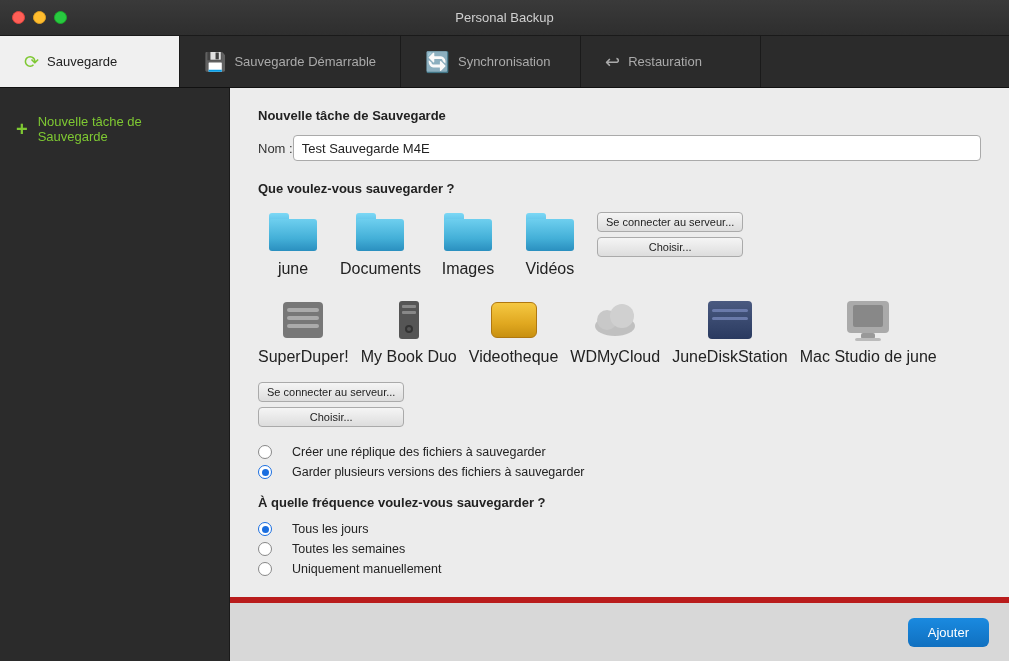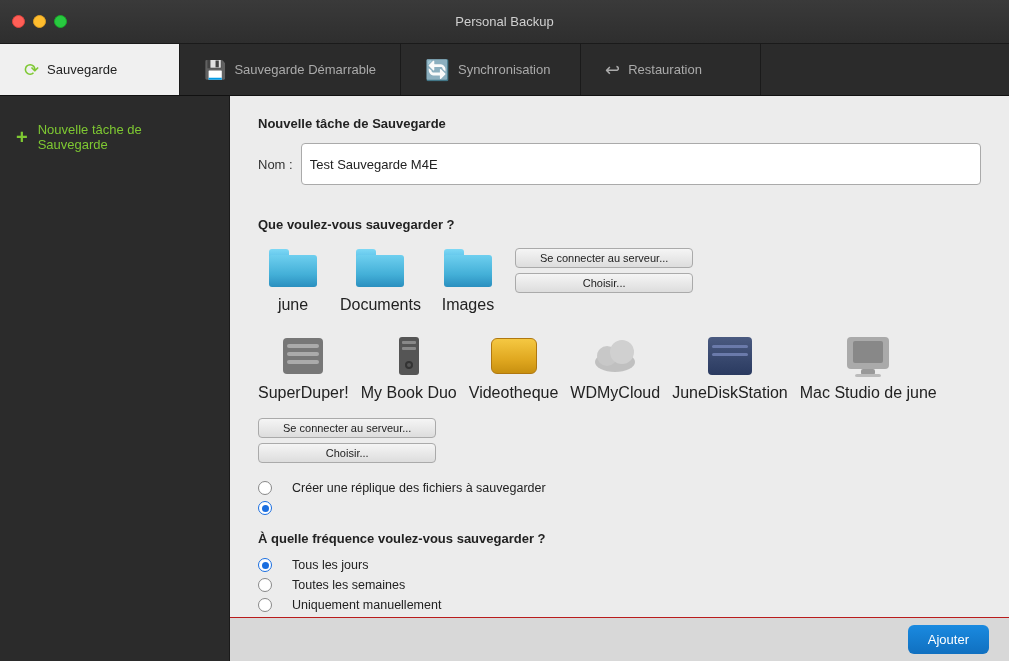--- a/index.html
+++ b/index.html
@@ -9,21 +9,21 @@
       width: 1009px;
       height: 661px;
       overflow: hidden;
       display: flex;
       flex-direction: column;
     }
 
     
     .title-bar {
       background: linear-gradient(180deg, #3a3a3a 0%, #2e2e2e 100%);
-      height: 44px;
+      height: 36px;
       display: flex;
       align-items: center;
       justify-content: center;
       position: relative;
       border-bottom: 1px solid #1a1a1a;
     }
     .traffic-lights {
       position: absolute;
       left: 12px;
       display: flex;
@@ -114,31 +114,30 @@
       font-size: 13px;
       font-weight: 700;
       color: #222;
       margin-bottom: 12px;
     }
 
     
     .name-row {
       display: flex;
       align-items: center;
-      gap: 8px;
-      margin-bottom: 32px;
+      margin-bottom: 20px;
     }
     .name-label {
       font-size: 13px;
       color: #333;
       white-space: nowrap;
     }
     .name-input {
       flex: 1;
-      height: 42px;
+      height: 26px;
       border: 1px solid #aaa;
       border-radius: 4px;
       background: #fff;
       padding: 0 8px;
       font-size: 13px;
       color: #222;
       outline: none;
     }
 
     
@@ -203,21 +202,21 @@
     .action-buttons {
       display: flex;
       flex-direction: column;
       gap: 5px;
       margin-top: 4px;
     }
     .action-btn {
       background: linear-gradient(180deg, #f5f5f5 0%, #ddd 100%);
       border: 1px solid #aaa;
       border-radius: 4px;
-      padding: 3px 24px;
+      padding: 3px 8px;
       font-size: 11px;
       color: #222;
       cursor: pointer;
       white-space: nowrap;
     }
 
     .hd-icon {
       width: 46px;
       height: 36px;
       background: linear-gradient(180deg, #f5c842 0%, #e0a820 60%, #c89010 100%);
@@ -285,26 +284,26 @@
       background: #1a6ee0;
     }
     .radio-label {
       font-size: 12.5px;
       color: #222;
     }
 
     
     .bottom-bar {
       background: #d8d8d8;
-      height: 44px;
+      height: 64px;
       display: flex;
       align-items: center;
       justify-content: flex-end;
       padding: 0 20px;
-      border-top: 1px solid #b91c1c;
+      border-top: 6px solid #b91c1c;
     }
     .ajouter-btn {
       background: linear-gradient(180deg, #1a8ae0 0%, #1070c0 100%);
       color: #fff;
       border: none;
       border-radius: 6px;
       padding: 7px 20px;
       font-size: 13px;
       cursor: pointer;
       font-weight: 500;
@@ -402,20 +401,29 @@
             <div class="icon-img">
               <div class="folder-icon">
                 <div class="folder-tab"></div>
                 <div class="folder-body"></div>
               </div>
             </div>
             <span class="icon-label">Images</span>
           </div>
 
 
+          <div class="icon-item">
+            <div class="icon-img">
+              <div class="folder-icon">
+                <div class="folder-tab"></div>
+                <div class="folder-body"></div>
+              </div>
+            </div>
+            <span class="icon-label">Vidéos</span>
+          </div>
 
           <div class="action-buttons">
             <button class="action-btn">Se connecter au serveur...</button>
             <button class="action-btn">Choisir...</button>
           </div>
 
         </div>
       </div>
 
       <div class="section">
@@ -493,20 +501,21 @@
 
       <div class="section radio-section">
 
         <div class="radio-item">
           <div class="radio-circle"></div>
           <span class="radio-label">Créer une réplique des fichiers à sauvegarder</span>
         </div>
 
         <div class="radio-item">
           <div class="radio-circle selected"></div>
+          <span class="radio-label">Garder plusieurs versions des fichiers à sauvegarder</span>
         </div>
       </div>
 
       <div class="section radio-section">
         <div class="section-title">À quelle fréquence voulez-vous sauvegarder ?</div>
 
         <div class="radio-item">
           <div class="radio-circle selected"></div>
           <span class="radio-label">Tous les jours</span>
         </div>

